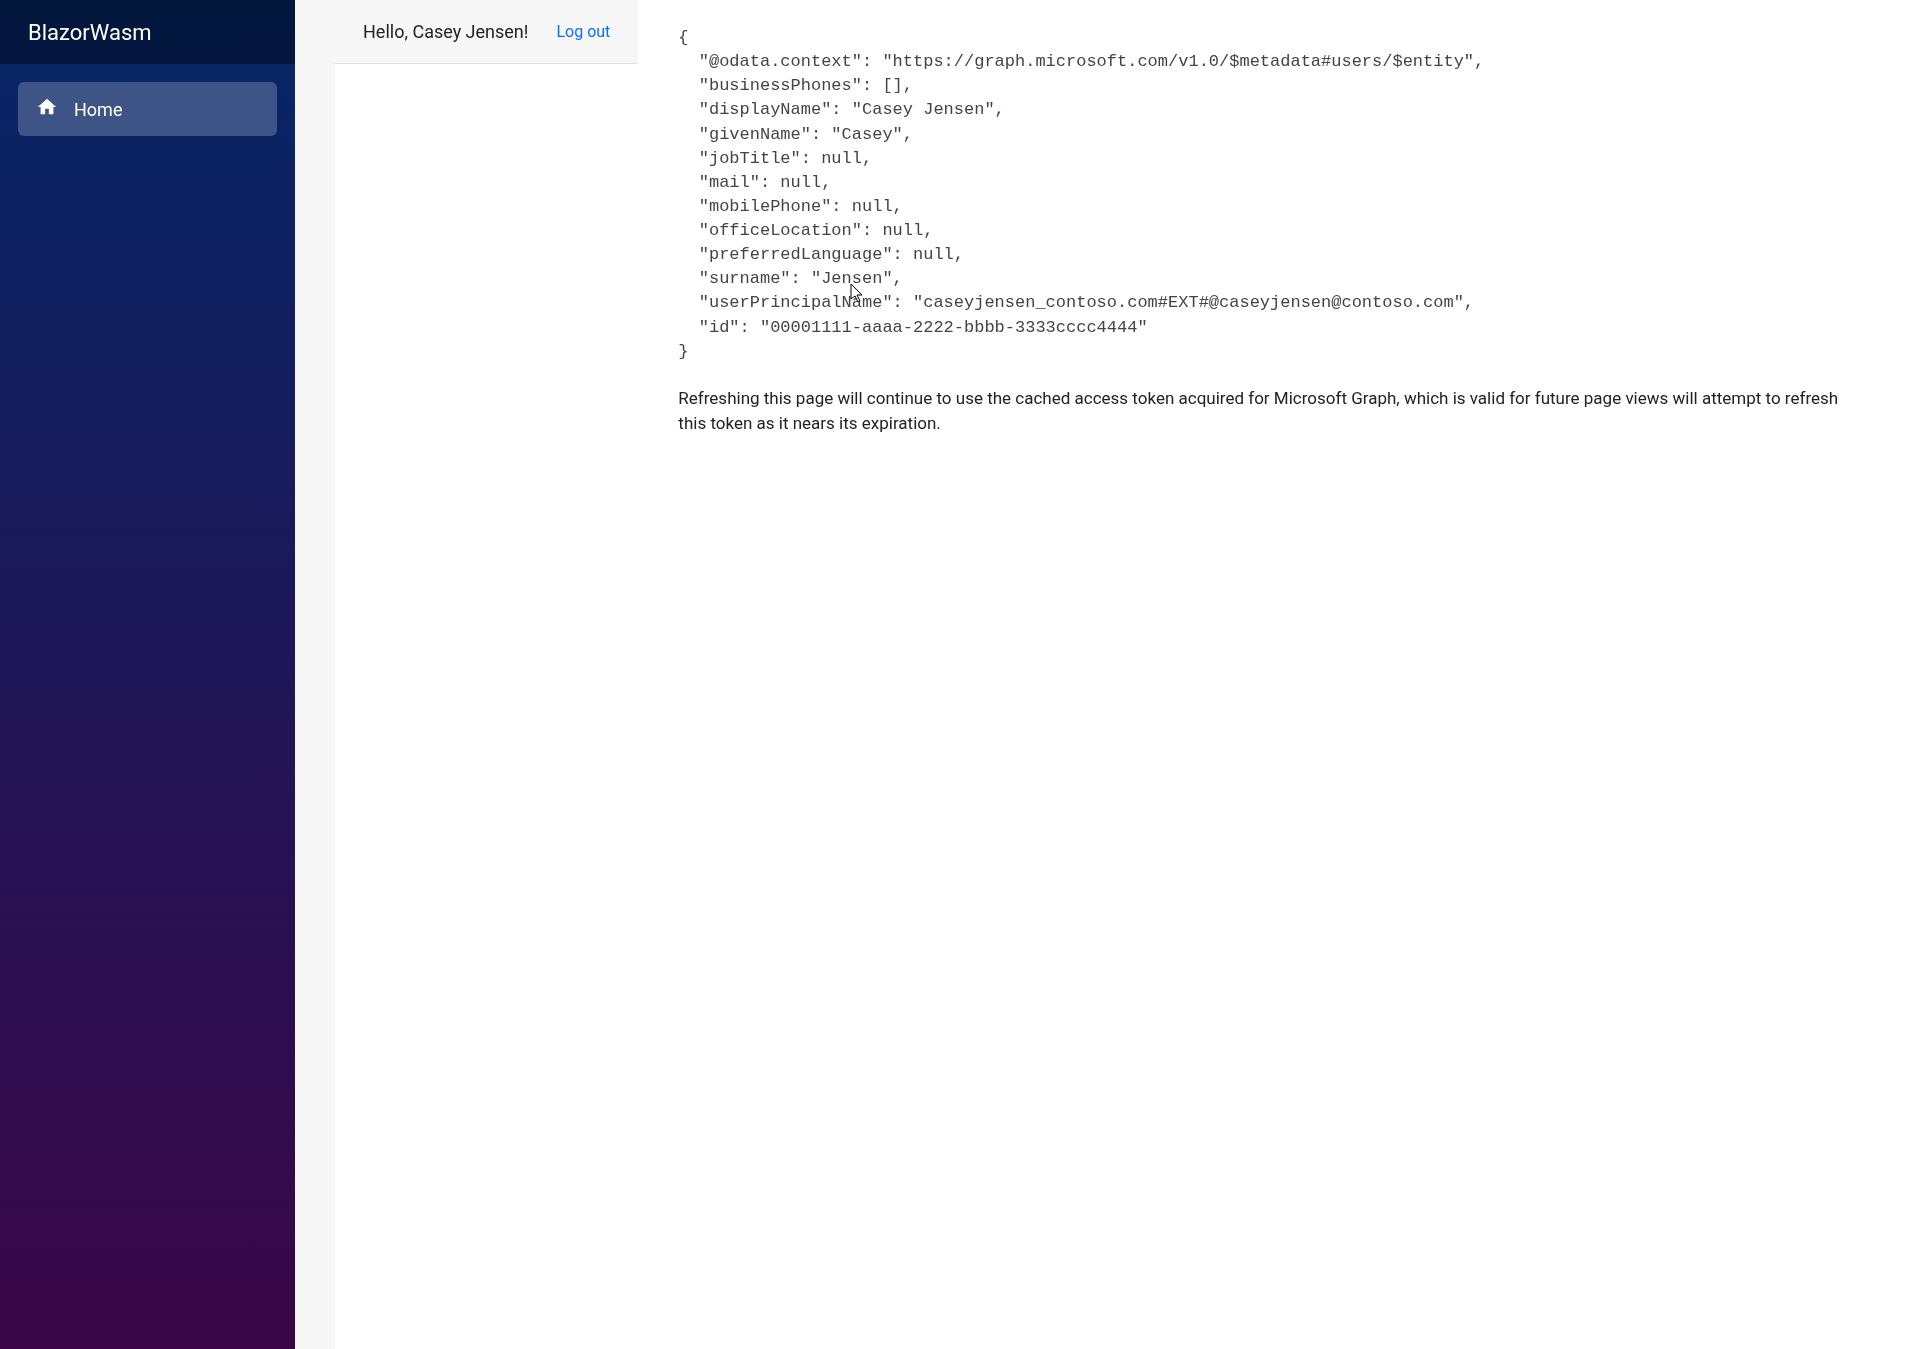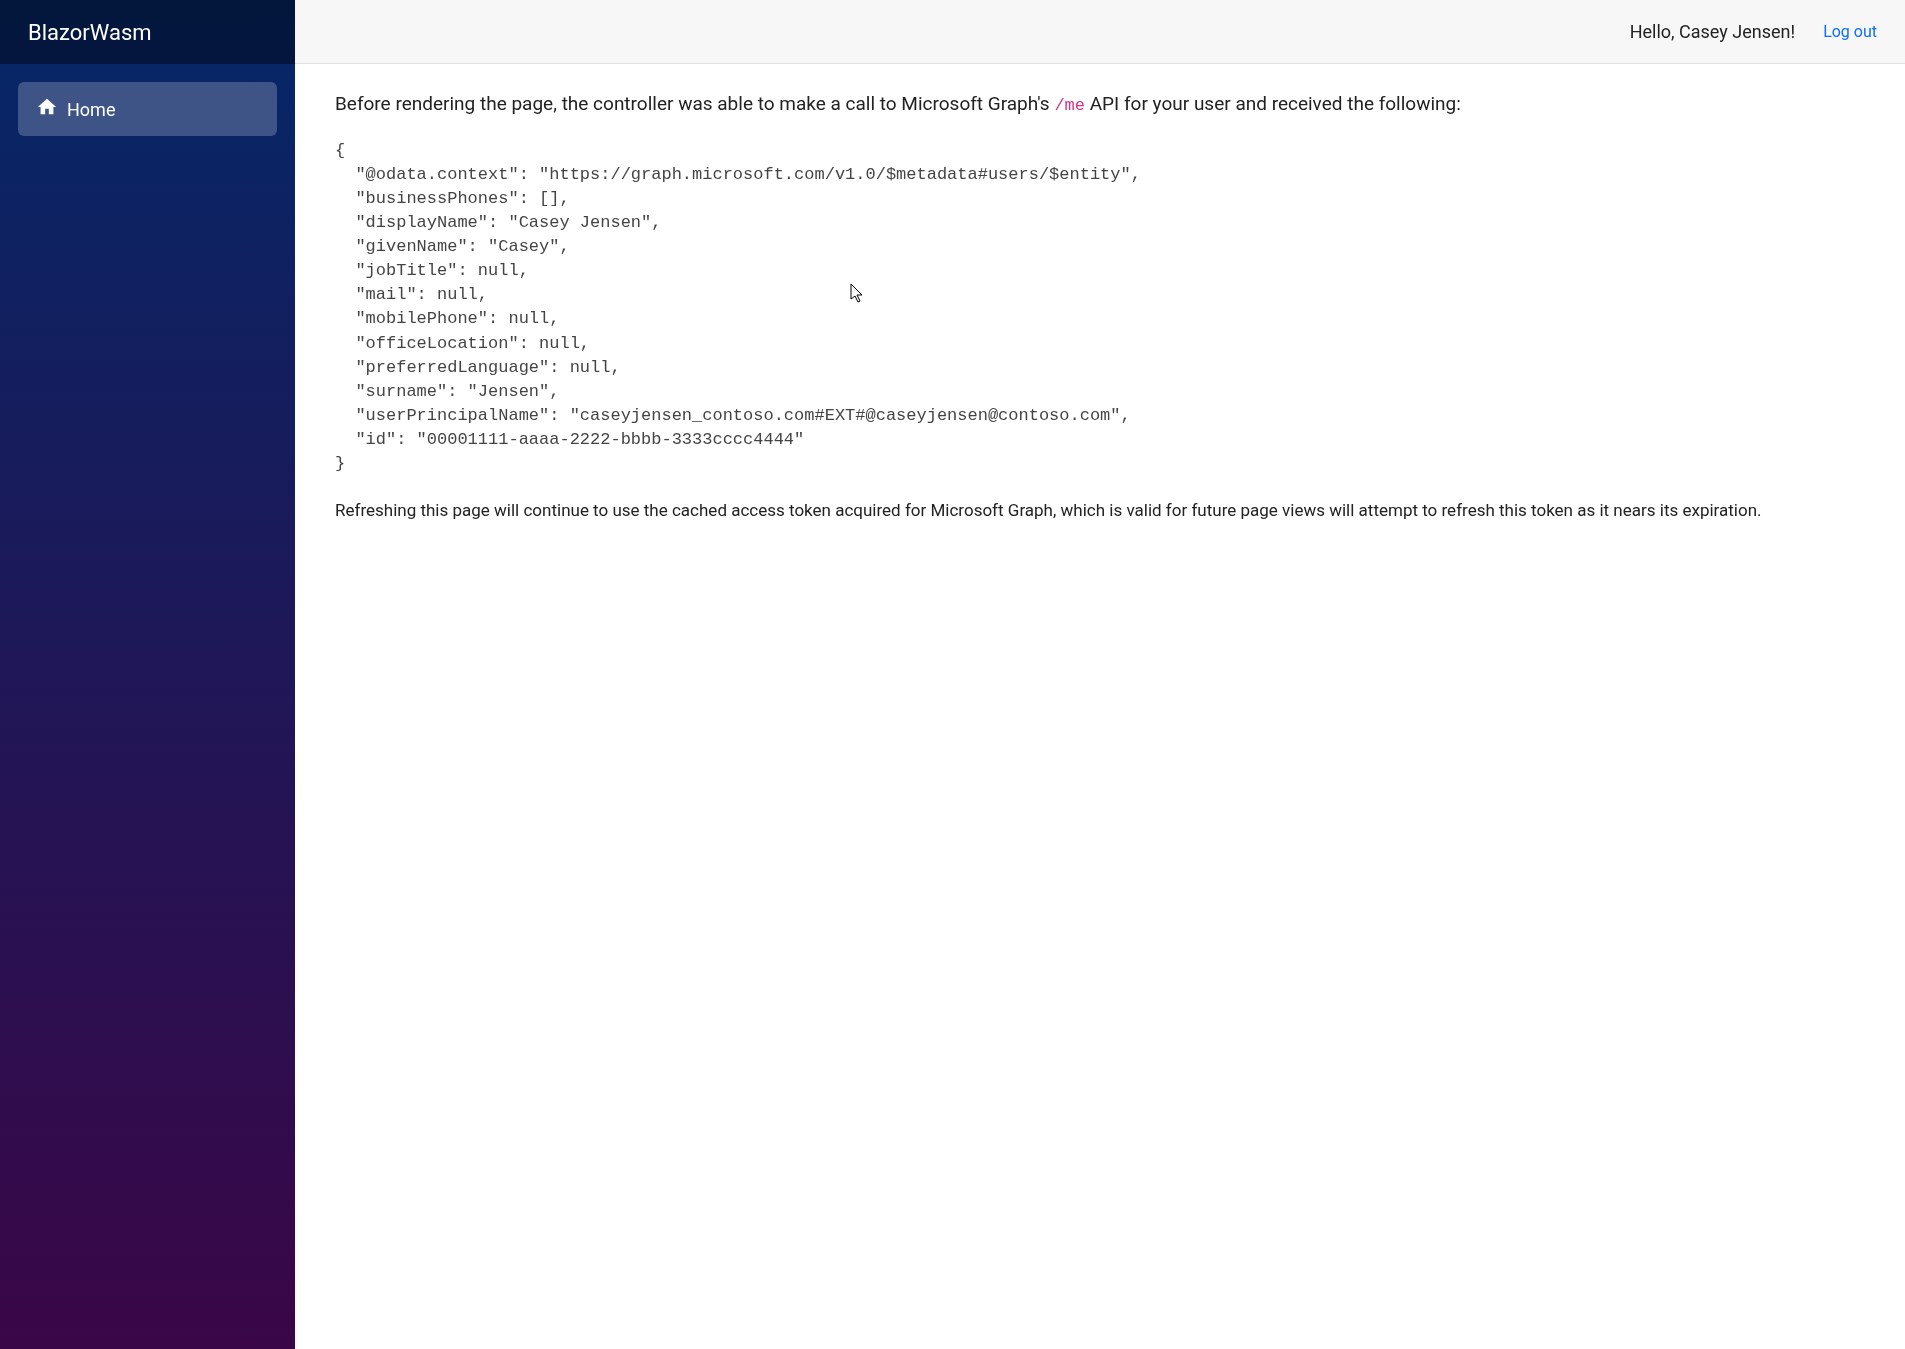--- a/index.html
+++ b/index.html
@@ -32,42 +32,43 @@
       font-size: 22px;
       font-weight: 400;
       color: #ffffff;
     }
     .sidebar-nav {
       padding: 18px 18px;
     }
     .sidebar-item {
       display: flex;
       align-items: center;
-      gap: 9px;
+      gap: 16px;
       padding: 14px 18px;
       border-radius: 6px;
       cursor: pointer;
       font-size: 18px;
       color: #e6e6e6;
     }
     .sidebar-item.active {
       background: rgba(255,255,255,0.22);
       color: #ffffff;
     }
     .sidebar-item svg {
       width: 22px;
       height: 22px;
       fill: #ffffff;
     }
     .main {
       flex: 1;
       display: flex;
-      flex-direction: column;
+      flex-direction: row;
       overflow-y: auto;
       background: #ffffff;
+      margin-left: 40px;
     }
     .topbar {
       height: 64px;
       display: flex;
       align-items: center;
       justify-content: flex-end;
       padding: 0 28px;
       border-bottom: 1px solid #e0e0e0;
       background: #f7f7f7;
       gap: 28px;
@@ -146,23 +147,20 @@
 </aside>
 
 <div class="main">
   <div class="topbar">
     <span class="topbar-greeting">Hello, Casey Jensen!</span>
     <a class="topbar-logout">Log out</a>
   </div>
 
   <div class="content">
 
-    <p class="intro">
-      <span>Before rendering the page, the controller was able to make a call to Microsoft Graph's </span><code>/me</code><span> API for your user and received the following:</span>
-    </p>
 
     <pre class="json-block">{
   "@odata.context": "https://graph.microsoft.com/v1.0/$metadata#users/$entity",
   "businessPhones": [],
   "displayName": "Casey Jensen",
   "givenName": "Casey",
   "jobTitle": null,
   "mail": null,
   "mobilePhone": null,
   "officeLocation": null,

